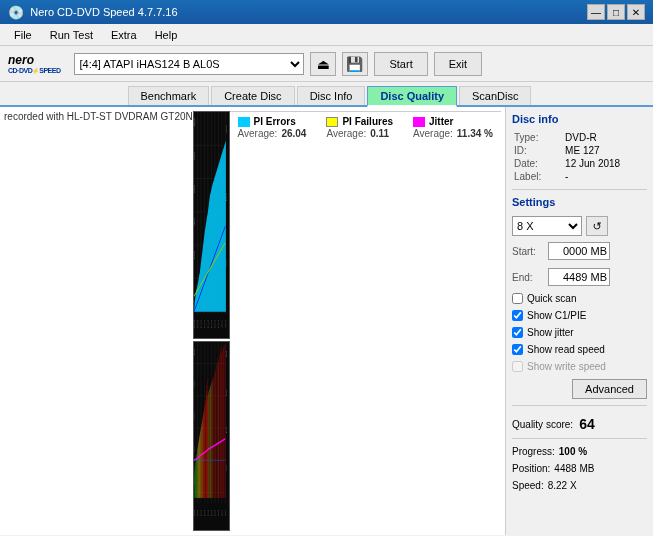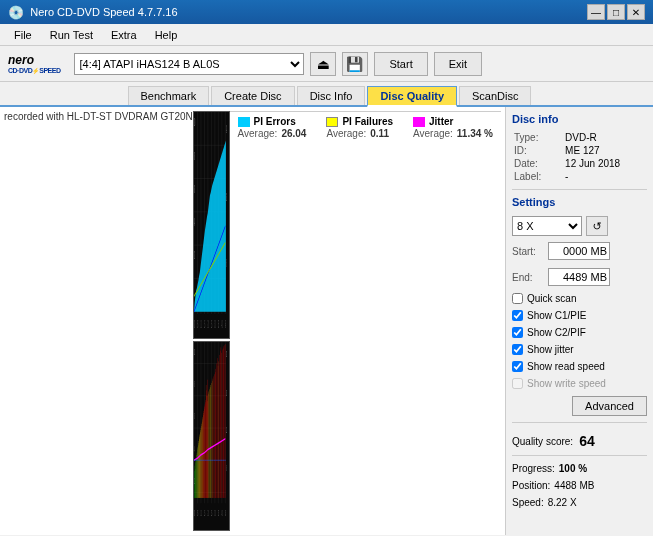--- a/index.html
+++ b/index.html
@@ -129,21 +129,21 @@
     .tab {
       padding: 3px 12px;
       font-size: 11px;
       cursor: pointer;
       border: 1px solid #ccc;
       border-bottom: none;
       background: #e8e8e8;
       margin-right: 2px;
     }
     .tab.active {
-      background: #fde047;
+      background: #86efac;
       border-color: #5b9bd5;
       border-bottom: 2px solid white;
       margin-bottom: -2px;
       font-weight: bold;
       color: #003399;
     }
 
     
     .main-content {
       display: flex;
@@ -680,24 +680,20 @@
     <div class="checkbox-row">
       <input type="checkbox" style="">
       <span>Quick scan</span>
     </div>
 
     <div class="checkbox-row">
       <input type="checkbox" checked="" style="">
       <span>Show C1/PIE</span>
     </div>
 
-    <div class="checkbox-row">
-      <input type="checkbox" checked="" style="">
-      <span>Show C2/PIF</span>
-    </div>
 
     <div class="checkbox-row">
       <input type="checkbox" checked="" style="">
       <span>Show jitter</span>
     </div>
 
     <div class="checkbox-row">
       <input type="checkbox" checked="" style="">
       <span>Show read speed</span>
     </div>

